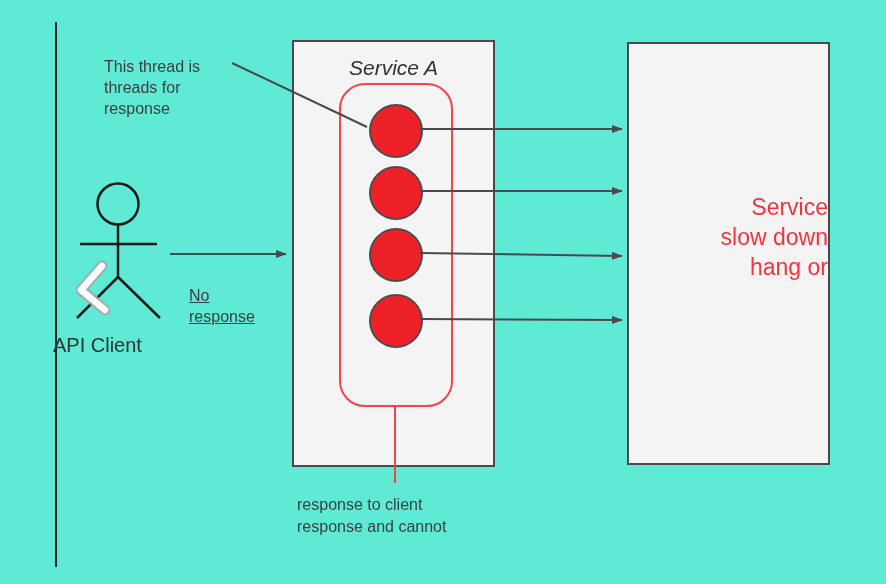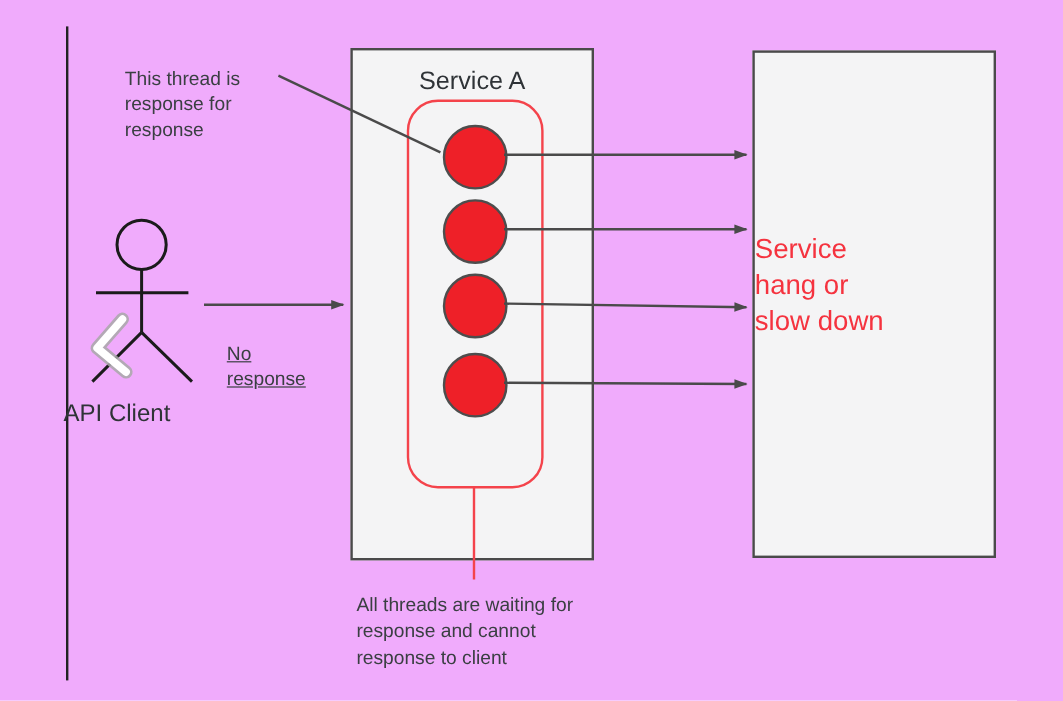--- a/index.html
+++ b/index.html
@@ -2,21 +2,21 @@
 <html><head>
 <meta charset="utf-8">
 <style>
   * { margin: 0; padding: 0; box-sizing: border-box; }
   html, body { background: #ffffff; }
   body { font-family: "Liberation Sans", sans-serif; }
   .canvas {
     position: relative;
     width: 886px;
     height: 584px;
-    background: #f0abfc;
+    background: #5eead4;
     overflow: hidden;
     color: #3a3f42;
   }
   .left-rule {
     position: absolute;
     left: 55px; top: 22px;
     width: 2px; height: 545px;
     background: #222222;
   }
   .service-box {
@@ -25,20 +25,21 @@
     border: 2px solid #4a4a4a;
   }
   .service-box.a { left: 292px; top: 40px; width: 203px; height: 427px; }
   .service-box.b { left: 627px; top: 42px; width: 203px; height: 423px; }
   .service-title {
     position: absolute;
     top: 14px; left: 0; right: 0;
     text-align: center;
     font-size: 21px;
     color: #2f3337;
+    font-style: italic;
   }
   .thread-pool {
     position: absolute;
     left: 45px; top: 41px;
     width: 114px; height: 324px;
     border: 2px solid #f4434b;
     border-radius: 26px;
     background: transparent;
   }
   .thread-circle {
@@ -50,21 +51,21 @@
     left: 75px;
   }
   .thread-circle.t1 { top: 62px; }
   .thread-circle.t2 { top: 124px; }
   .thread-circle.t3 { top: 186px; }
   .thread-circle.t4 { top: 252px; }
   .hang-text {
     position: absolute;
     left: 0; right: 0;
     top: 148px;
-    text-align: left;
+    text-align: right;
     font-size: 23px;
     line-height: 30px;
     color: #f5333f;
   }
   .annotation {
     position: absolute;
     font-size: 16px;
     line-height: 21px;
     color: #3a3f42;
   }
@@ -86,21 +87,21 @@
 </style>
 </head>
 <body>
 
 <div class="canvas">
 
   <div class="left-rule"></div>
 
   <div class="annotation anno-thread-waiting">
     <div>This thread is</div>
-    <div>response for</div>
+    <div>threads for</div>
     <div>response</div>
   </div>
 
   <div class="annotation anno-no-response">
     <div>No</div>
     <div>response</div>
   </div>
 
   <div class="api-client-label">API Client</div>
 
@@ -109,29 +110,28 @@
     <div class="thread-pool"></div>
     <div class="thread-circle t1"></div>
     <div class="thread-circle t2"></div>
     <div class="thread-circle t3"></div>
     <div class="thread-circle t4"></div>
   </div>
 
   <div class="service-box b">
     <div class="hang-text">
       <div>Service</div>
+      <div>slow down</div>
       <div>hang or</div>
-      <div>slow down</div>
     </div>
   </div>
 
   <div class="annotation anno-all-threads">
-    <div>All threads are waiting for</div>
+    <div>response to client</div>
     <div>response and cannot</div>
-    <div>response to client</div>
   </div>
 
   <svg class="overlay" viewBox="0 0 886 584" xmlns="http://www.w3.org/2000/svg">
     <defs>
       <marker id="arrowhead" markerWidth="12" markerHeight="10" refX="10" refY="4" orient="auto" markerUnits="userSpaceOnUse">
         <path d="M0,0 L11,4 L0,8 Z" fill="#4a4a4a"></path>
       </marker>
     </defs>
 
     <g stroke="#1b1b1b" stroke-width="2.5" fill="none">

